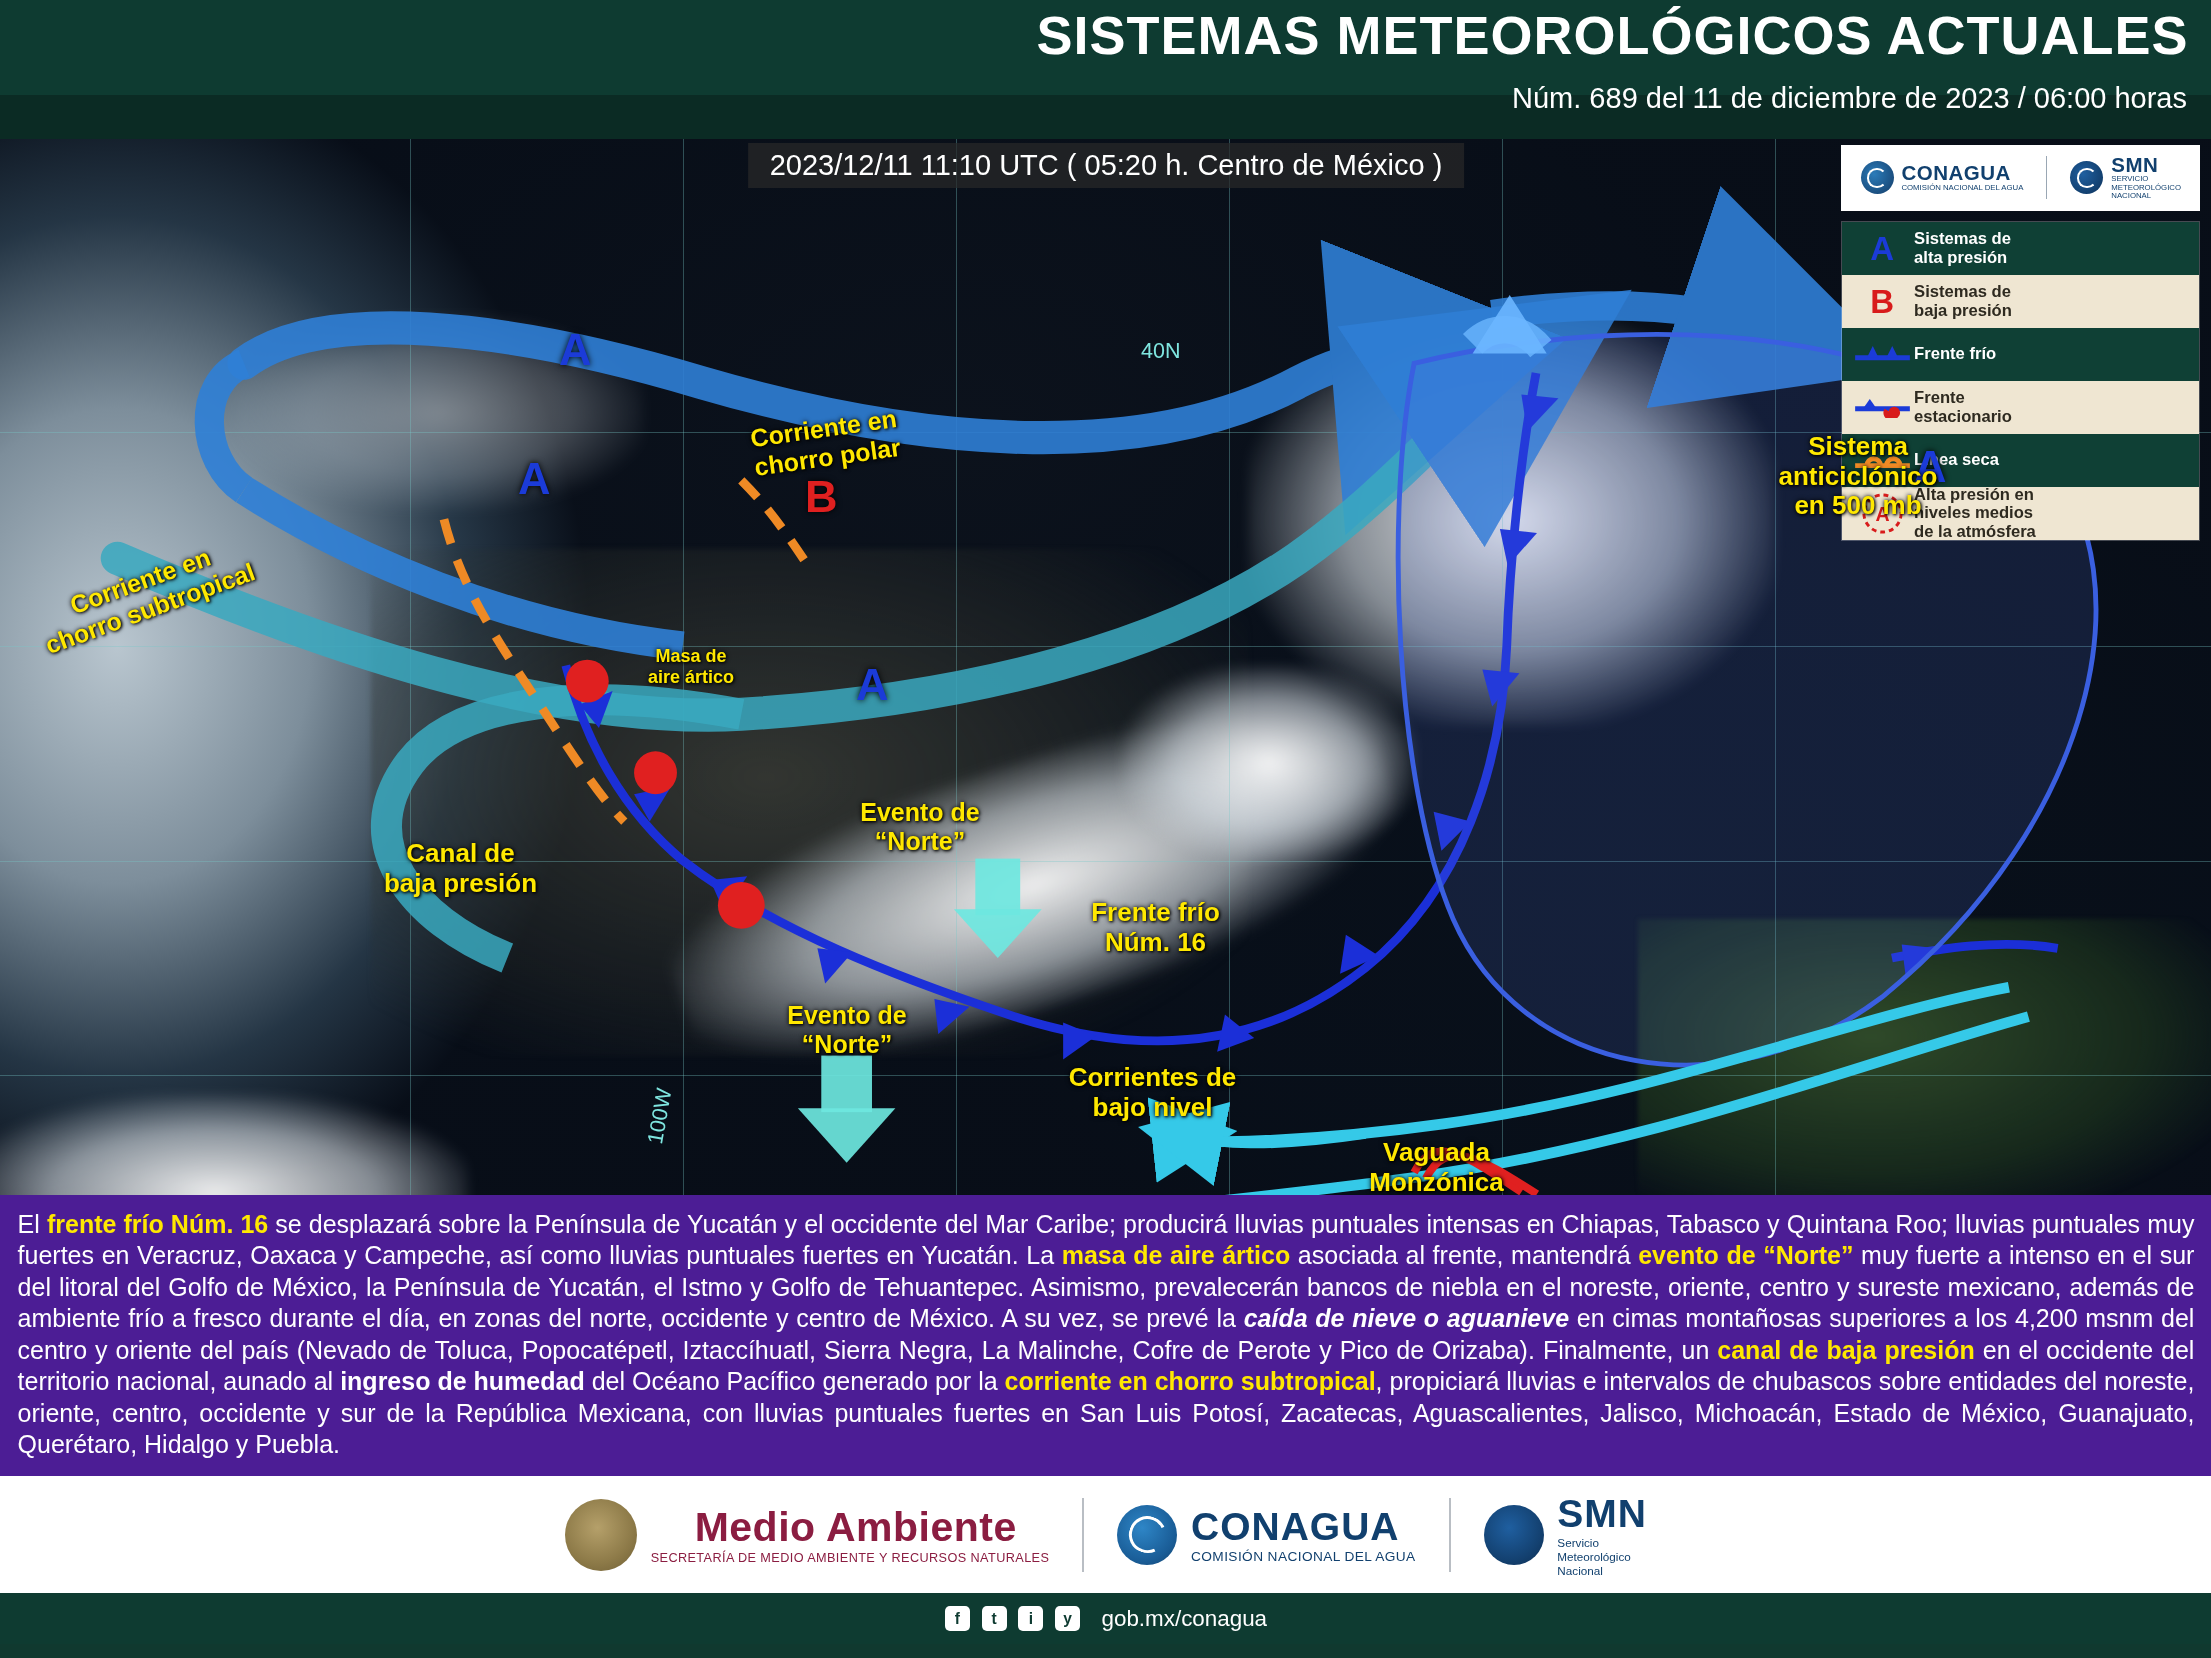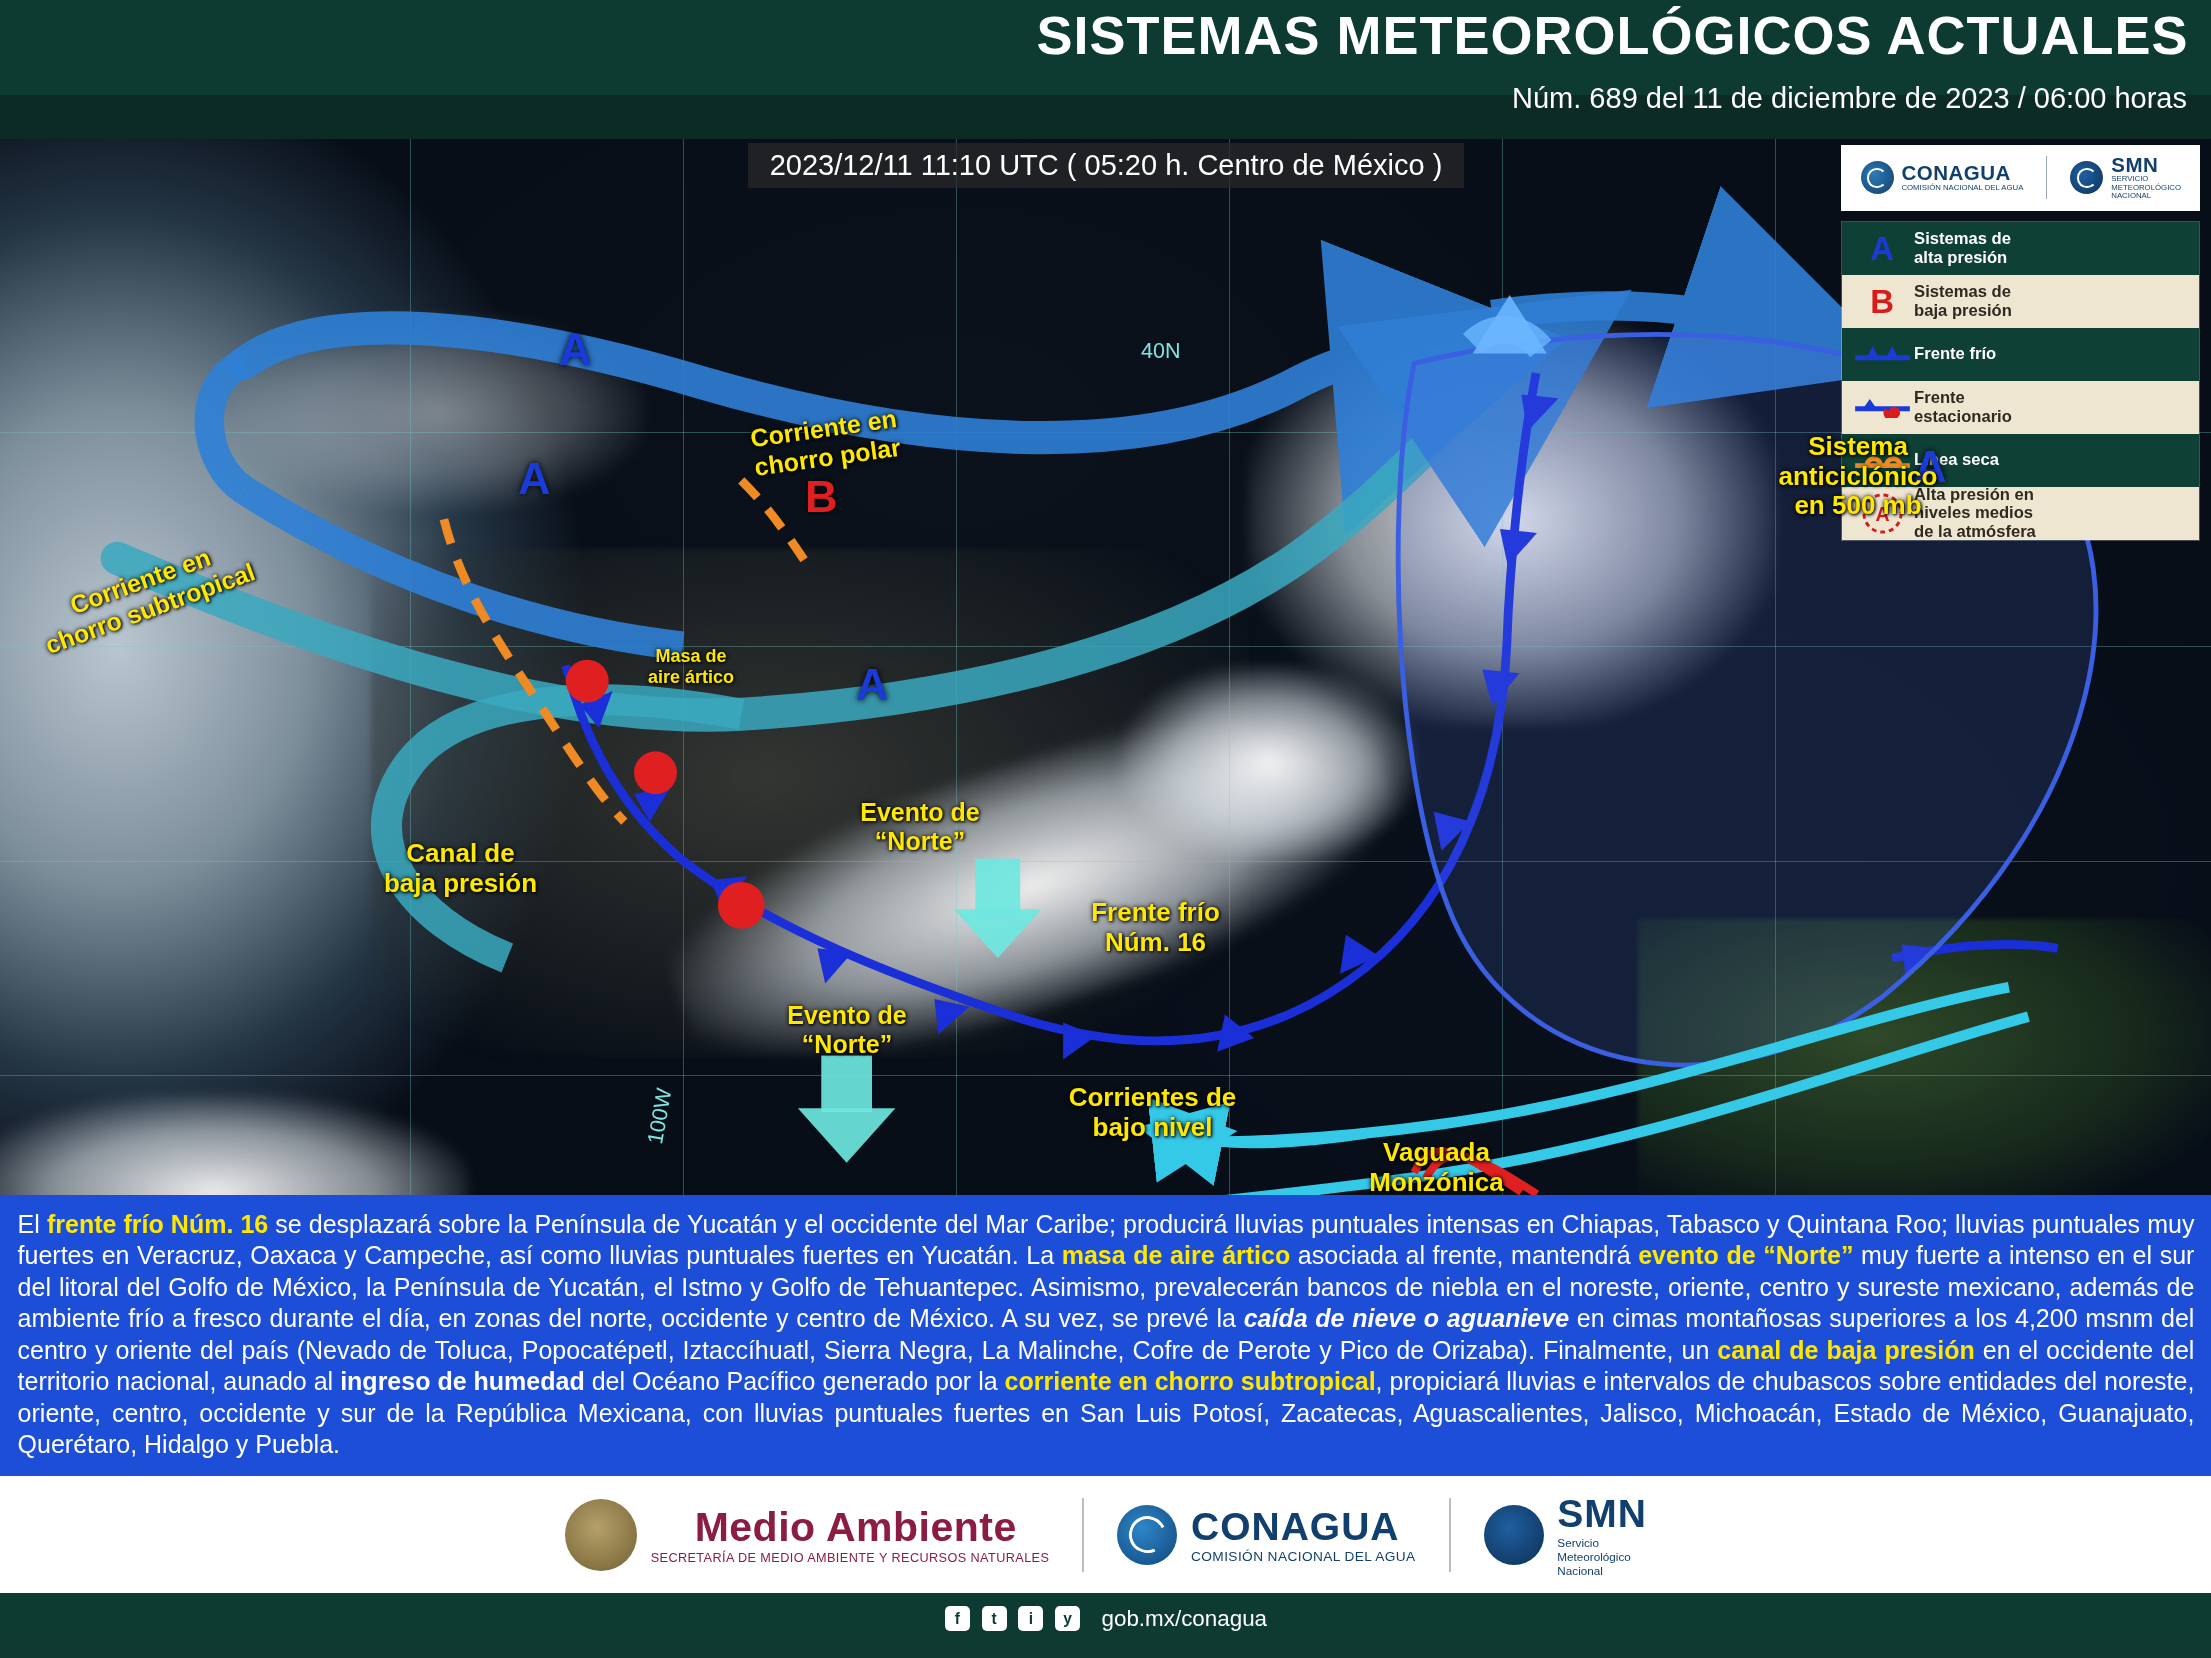--- a/index.html
+++ b/index.html
@@ -132,21 +132,21 @@
     font-size: 45px; font-weight: bold;
     text-shadow: 0 0 5.9px #000;
   }
   .letter-A { color: #1b3bd8; }
   .letter-B { color: #e02020; }
 
   
   .summary {
     position: relative;
     width: 100%;
-    background: #1d4ed8;
+    background: #4c1d95;
     color: #ffffff;
     padding: 13.7px 17.6px 15.6px 17.6px;
     font-size: 25px;
     line-height: 1.26;
     text-align: justify;
   }
   .summary b.y { color: #ffe800; }
   .summary i.y { color: #ffffff; font-style: italic; font-weight: bold; }
 
   
@@ -387,21 +387,21 @@
     <div class="map-label" style="left:603px;top:507px;width:176px;font-size:18px">Masa de
 aire ártico</div>
     <div class="map-label" style="left:363px;top:700px;width:195px;font-size:26px">Canal de
 baja presión</div>
     <div class="map-label" style="left:832px;top:659px;width:176px;font-size:25px">Evento de
 “Norte”</div>
     <div class="map-label" style="left:759px;top:862px;width:176px;font-size:25px">Evento de
 “Norte”</div>
     <div class="map-label" style="left:1058px;top:759px;width:195px;font-size:26px">Frente frío
 Núm. 16</div>
-    <div class="map-label" style="left:1045px;top:944px;width:215px;font-size:26px">Corrientes de
+    <div class="map-label" style="left:1045px;top:924px;width:215px;font-size:26px">Corrientes de
 bajo nivel</div>
     <div class="map-label" style="left:1339px;top:999px;width:195px;font-size:26px">Vaguada
 Monzónica</div>
     <div class="map-label" style="left:1746px;top:293px;width:224px;font-size:26px">Sistema
 anticiclónico
 en 500 mb</div>
   </div>
 
   <div class="summary">
     <span id="summary-text"><span>El </span><b class="y">frente frío Núm. 16</b><span> se desplazará sobre la Península de Yucatán y el occidente del Mar Caribe; producirá lluvias puntuales intensas en Chiapas, Tabasco y Quintana Roo; lluvias puntuales muy fuertes en Veracruz, Oaxaca y Campeche, así como lluvias puntuales fuertes en Yucatán. La </span><b class="y">masa de aire ártico</b><span> asociada al frente, mantendrá </span><b class="y">evento de “Norte”</b><span> muy fuerte a intenso en el sur del litoral del Golfo de México, la Península de Yucatán, el Istmo y Golfo de Tehuantepec. Asimismo, prevalecerán bancos de niebla en el noreste, oriente, centro y sureste mexicano, además de ambiente frío a fresco durante el día, en zonas del norte, occidente y centro de México. A su vez, se prevé la </span><i class="y">caída de nieve o aguanieve</i><span> en cimas montañosas superiores a los 4,200 msnm del centro y oriente del país (Nevado de Toluca, Popocatépetl, Iztaccíhuatl, Sierra Negra, La Malinche, Cofre de Perote y Pico de Orizaba). Finalmente, un </span><b class="y">canal de baja presión</b><span> en el occidente del territorio nacional, aunado al </span><b style="color: rgb(255, 255, 255);">ingreso de humedad</b><span> del Océano Pacífico generado por la </span><b class="y">corriente en chorro subtropical</b><span>, propiciará lluvias e intervalos de chubascos sobre entidades del noreste, oriente, centro, occidente y sur de la República Mexicana, con lluvias puntuales fuertes en San Luis Potosí, Zacatecas, Aguascalientes, Jalisco, Michoacán, Estado de México, Guanajuato, Querétaro, Hidalgo y Puebla.</span></span>

